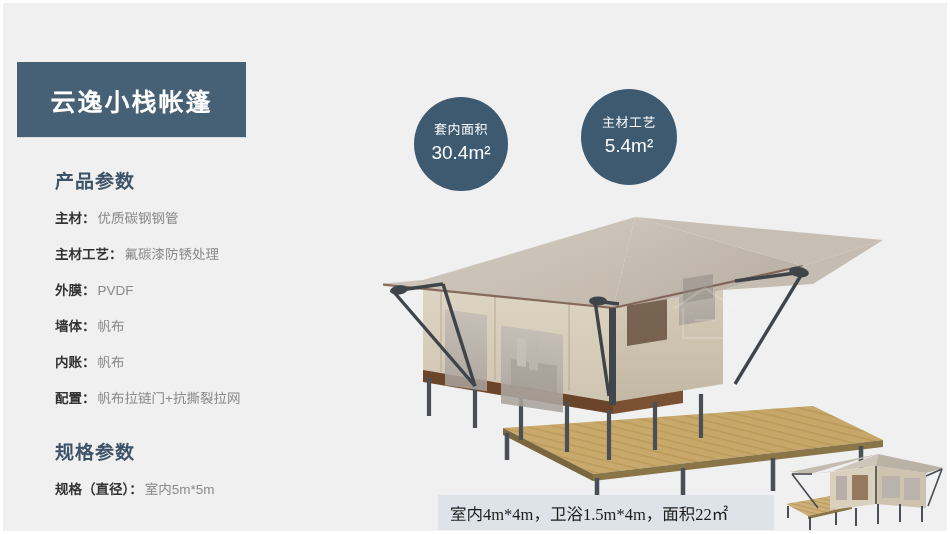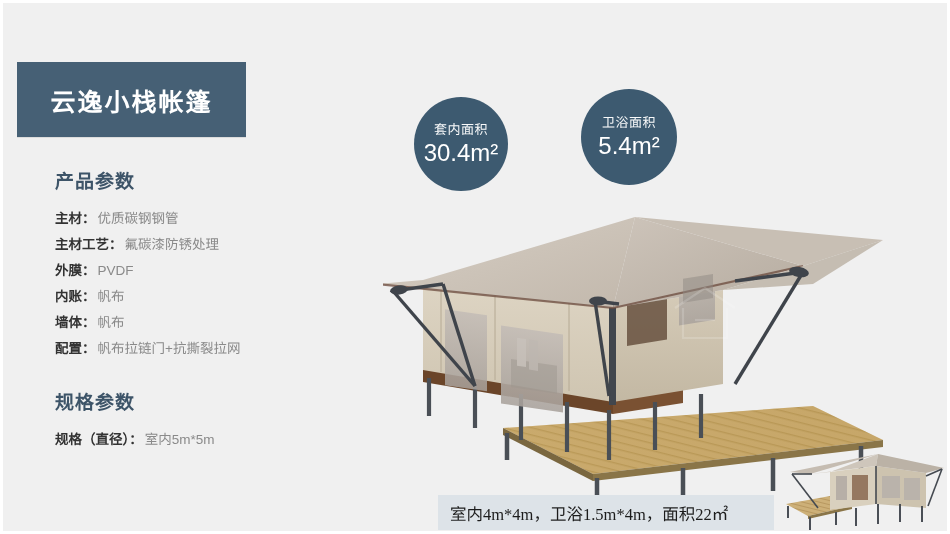--- a/index.html
+++ b/index.html
@@ -44,38 +44,39 @@
   .sec-head{
     font-size:19px;font-weight:bold;color:#3d5468;
     letter-spacing:1px;
     margin:0 0 13px 0;
     white-space:nowrap;
   }
   .spec-row{
     font-size:13.5px;
     line-height:26px;
     white-space:nowrap;
+    margin-top:10px;
   }
   .spec-row .k{font-weight:bold;color:#333333;}
   .spec-row .v{color:#8a8a8a;margin-left:2px;}
   .spec-row .v.strong{color:#333333;font-weight:bold;}
   .specs-2{margin-top:25px;}
 
   
   .badge{
     position:absolute;
     border-radius:50%;
     background:#3d5a70;
     display:flex;flex-direction:column;
     align-items:center;justify-content:center;
     color:#ffffff;
     text-align:center;
   }
   .badge .lab{font-size:13px;line-height:18px;letter-spacing:.5px;opacity:.97;}
-  .badge .val{font-size:24px;line-height:28px;font-weight:400;letter-spacing:0px;}
+  .badge .val{font-size:19px;line-height:28px;font-weight:400;letter-spacing:0px;}
   .badge .val.small{font-size:20px;}
   #badge-0{left:411px;top:94px;width:94px;height:94px;}
   #badge-1{left:578px;top:86px;width:96px;height:96px;}
   #badge-2{left:752px;top:83px;width:92px;height:92px;}
 
   
   .caption{
     position:absolute;left:435px;top:492px;
     width:336px;height:35px;
     background:#dde3e8;
@@ -118,24 +119,24 @@
       <div class="spec-row">
         <span class="k">主材：</span><span class="v">优质碳钢钢管</span>
       </div>
       <div class="spec-row">
         <span class="k">主材工艺：</span><span class="v">氟碳漆防锈处理</span>
       </div>
       <div class="spec-row">
         <span class="k">外膜：</span><span class="v">PVDF</span>
       </div>
       <div class="spec-row">
+        <span class="k">墙体：</span><span class="v">帆布</span>
+      </div>
+      <div class="spec-row">
         <span class="k">内账：</span><span class="v">帆布</span>
-      </div>
-      <div class="spec-row">
-        <span class="k">墙体：</span><span class="v">帆布</span>
       </div>
       <div class="spec-row">
         <span class="k">配置：</span><span class="v">帆布拉链门+抗撕裂拉网</span>
       </div>
     </div>
 
     <div class="specs-2">
       <div class="sec-head">规格参数</div>
 
       <div class="spec-row">
@@ -143,21 +144,21 @@
       </div>
     </div>
 
   </div>
 
   <div class="badge" id="badge-0">
     <span class="lab">套内面积</span>
     <span class="val">30.4m²</span>
   </div>
   <div class="badge" id="badge-1">
-    <span class="lab">卫浴面积</span>
+    <span class="lab">主材工艺</span>
     <span class="val">5.4m²</span>
   </div>
 
   <div class="tent-wrap">
     <svg class="tent-svg" width="570" height="320" viewBox="0 0 570 320">
       <defs>
         <linearGradient id="roofL" x1="0" y1="0" x2="1" y2="1">
           <stop offset="0" stop-color="#d6cec4"></stop>
             <stop offset="1" stop-color="#c2b8ac"></stop>
         </linearGradient>

